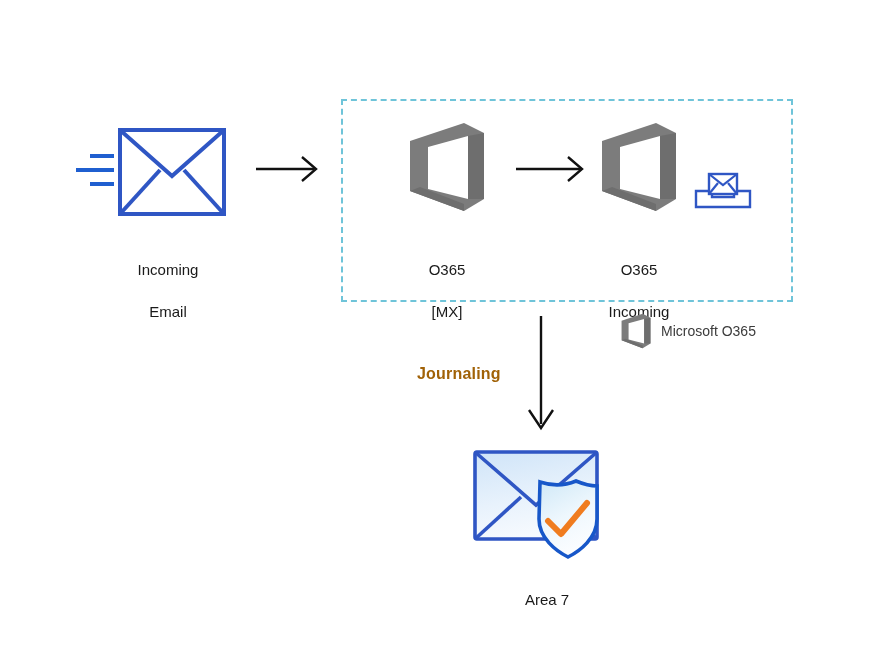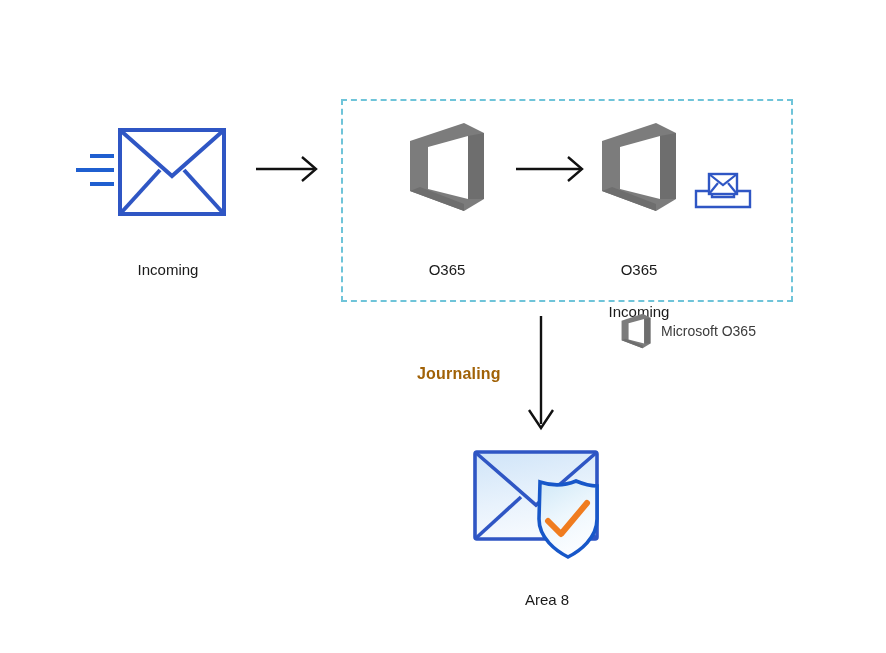--- a/index.html
+++ b/index.html
@@ -109,20 +109,21 @@
     <svg width="108" height="88" viewBox="0 0 108 88">
       <rect x="2" y="2" width="104" height="84" fill="#ffffff" stroke="#2f56c4" stroke-width="4"></rect>
       <path d="M2 2 L54 48 L106 2" fill="none" stroke="#2f56c4" stroke-width="4" stroke-linejoin="miter"></path>
       <path d="M2 86 L42 42" fill="none" stroke="#2f56c4" stroke-width="4"></path>
       <path d="M106 86 L66 42" fill="none" stroke="#2f56c4" stroke-width="4"></path>
     </svg>
   </div>
 
   <div class="caption" style="left:88px; top:228px; width:160px;">
     <span class="caption-line">Incoming</span>
+    <span class="caption-line">Email</span>
   </div>
 
   <div class="node" style="left:256px; top:145px;">
     <svg width="64" height="28" viewBox="0 0 64 28">
       <line x1="0" y1="14" x2="58" y2="14" stroke="#111111" stroke-width="2.4"></line>
       <polyline points="46,2 60,14 46,26" fill="none" stroke="#111111" stroke-width="2.4" stroke-linecap="butt" stroke-linejoin="miter"></polyline>
     </svg>
   </div>
 
   <div class="node" style="left:406px; top:111px;">
@@ -133,20 +134,21 @@
       <path d="M22 26 L62 15 L62 78 L22 68 Z" fill="#ffffff"></path>
 
       <path d="M4 70 L58 90 L58 83 L14 66 Z" fill="#6e6e6e"></path>
 
       <path d="M62 15 L78 12 L78 78 L62 78 Z" fill="#6e6e6e"></path>
     </svg>
   </div>
 
   <div class="caption" style="left:367px; top:228px; width:160px;">
     <span class="caption-line">O365</span>
+    <span class="caption-line">[MX]</span>
   </div>
 
   <div class="node" style="left:516px; top:145px;">
     <svg width="70" height="28" viewBox="0 0 70 28">
       <line x1="0" y1="14" x2="64" y2="14" stroke="#111111" stroke-width="2.4"></line>
       <polyline points="52,2 66,14 52,26" fill="none" stroke="#111111" stroke-width="2.4" stroke-linecap="butt" stroke-linejoin="miter"></polyline>
     </svg>
   </div>
 
   <div class="node" style="left:598px; top:111px;">
@@ -224,16 +226,16 @@
                L157 74
                C157 93 140 106 128 112
                C116 106 99 93 99 74
                Z" fill="url(#shieldGrad)" stroke="#1757c9" stroke-width="3.6" transform="translate(-32,0) scale(1,1)"></path>
 
       <polyline points="76,76 89,89 115,58" fill="none" stroke="#f07c1f" stroke-width="6" stroke-linecap="round" stroke-linejoin="round"></polyline>
     </svg>
   </div>
 
   <div class="caption" style="left:462px; top:558px; width:170px;">
-    <span class="caption-line">Area 8</span>
+    <span class="caption-line">Area 7</span>
   </div>
 
 </div>
 
 </body></html>

